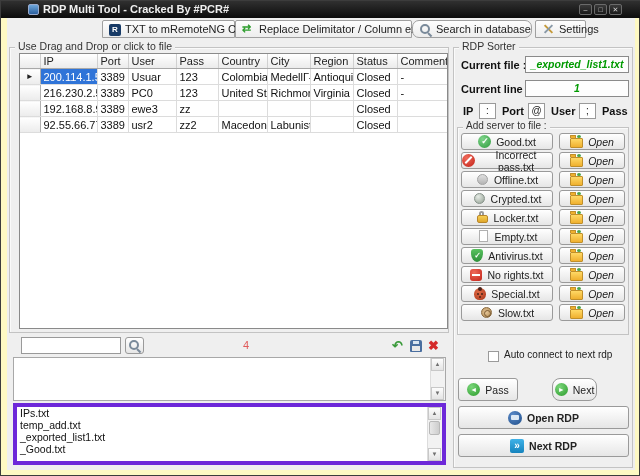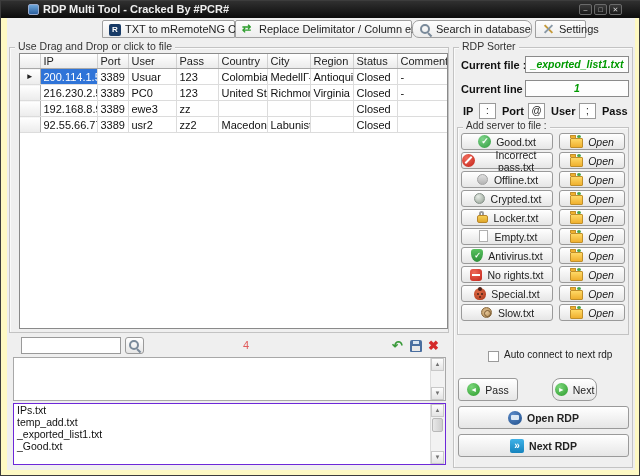--- a/index.html
+++ b/index.html
@@ -29,21 +29,21 @@
   table.dg td.sel{background:#2f74d8;color:#fff;}
   
   .sinput{position:absolute;left:20px;top:336px;width:100px;height:17px;border:1px solid #9a9a9a;background:#fff;box-sizing:border-box;font-size:11px;padding:0 3px;font-family:"Liberation Sans",sans-serif;}
   .sbtn{position:absolute;left:124px;top:336px;width:19px;height:17px;}
   .count{position:absolute;left:200px;top:338px;width:90px;text-align:center;font-size:11px;color:#e05a5a;}
   .ibtn{position:absolute;top:336px;width:17px;height:17px;display:flex;align-items:center;justify-content:center;cursor:default;}
   
   .btn{border:1px solid #9a9a9a;border-radius:3px;background:linear-gradient(#ffffff,#e6e6e6);font-size:10.5px;color:#222;display:flex;align-items:center;justify-content:center;gap:5px;box-sizing:border-box;font-family:"Liberation Sans",sans-serif;cursor:default;padding:0;}
   
   .tarea{position:absolute;left:12px;top:356px;width:433px;height:44px;background:#fff;border:1px solid #a8a8a8;box-sizing:border-box;}
-  .listbox{position:absolute;left:12px;top:402px;width:433px;height:62px;background:#fff;border:1px solid #6d28d9;box-sizing:border-box;font-size:10.5px;overflow:hidden;}
+  .listbox{position:absolute;left:12px;top:402px;width:433px;height:62px;background:#fff;border:4px solid #6d28d9;box-sizing:border-box;font-size:10.5px;overflow:hidden;}
   .li{padding:0 3px;height:12px;line-height:12px;color:#111;white-space:nowrap;}
   .sb{position:absolute;top:0;right:0;width:14px;bottom:0;background:#f2f2f2;border-left:1px solid #dcdcdc;}
   .sba{position:absolute;left:0;width:13px;height:13px;background:linear-gradient(#fdfdfd,#e4e4e4);border:1px solid #c8c8c8;box-sizing:border-box;color:#707070;font-size:6px;text-align:center;line-height:11px;}
   .sbthumb{position:absolute;left:1px;top:14px;width:11px;height:14px;background:linear-gradient(90deg,#e8e8e8,#cdcdcd);border:1px solid #b8b8b8;border-radius:2px;box-sizing:border-box;}
   
   .slabel{position:absolute;font-size:11px;font-weight:bold;color:#111;white-space:nowrap;}
   .vbox{position:absolute;border:1px solid #8a8a8a;background:#fdfdfd;box-sizing:border-box;text-align:center;font-size:10.5px;font-weight:bold;font-style:italic;color:#009a00;line-height:15px;overflow:hidden;white-space:nowrap;}
   .sepbox{position:absolute;width:17px;height:16px;border:1px solid #9a9a9a;background:#fff;box-sizing:border-box;text-align:center;font-size:10px;line-height:14px;color:#222;}
   .frow{display:flex;justify-content:space-between;margin:0 4px 2px 4px;height:17px;}
   .fbtn{width:92px;height:17px;text-align:center;}

